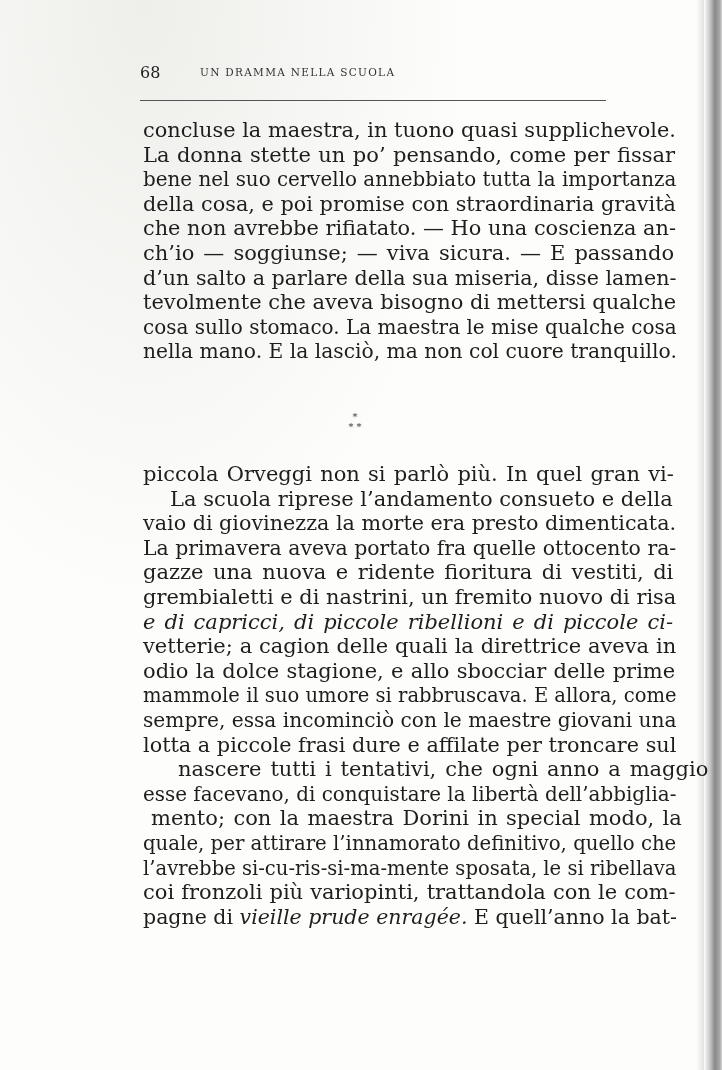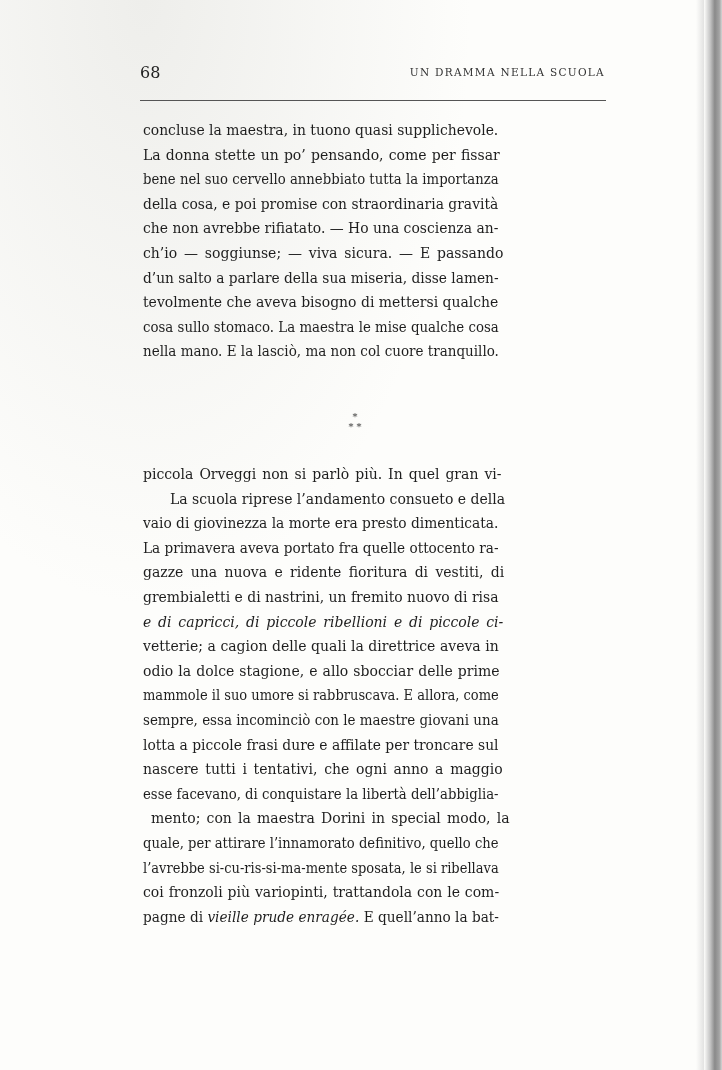--- a/index.html
+++ b/index.html
@@ -25,30 +25,30 @@
     position: absolute; right: 18px; top: 0; width: 8px; height: 1070px;
     background: linear-gradient(to right, rgba(255,255,255,0), rgba(200,200,200,0.5));
   }
   .header {
     position: absolute; top: 63px; left: 140px; width: 465px; height: 20px;
   }
   .page-number {
     position: absolute; left: 0; top: 0; font-size: 16px; color: #222;
   }
   .running-head {
-    position: absolute; left: 60px; right: 0; top: 3px; text-align: right;
+    position: absolute; left: 60px; right: 0; top: 3px; text-align: left;
     font-size: 10.5px; letter-spacing: 1.3px; color: #333;
   }
   .rule {
     position: absolute; top: 100px; left: 140px; width: 466px; height: 0;
     border-top: 1.3px solid #555;
   }
   .body-text {
     position: absolute; left: 143px; width: 462px; top: 118px;
-    font-size: 14px; line-height: 24.6px; color: #1e1e1e;
+    font-size: 21px; line-height: 24.6px; color: #1e1e1e;
   }
   .line {
     display: block; white-space: nowrap; text-align: justify; text-align-last: justify;
     height: 24.6px;
   }
   .line.last { text-align-last: left; }
   .stars {
     position: absolute; top: 412px; left: 0; width: 722px; text-align: center;
     font-size: 10px; line-height: 10px; color: #333; transform: translateX(-6px);
   }
@@ -93,21 +93,21 @@
     <span class="line" style="white-space: nowrap; display: block; text-align: left; text-align-last: left; transform: scaleX(0.985075); transform-origin: left center; width: 462px; box-sizing: border-box;">vaio di giovinezza la morte era presto dimenticata.</span>
     <span class="line" style="white-space: nowrap; display: block; text-align: left; text-align-last: left; transform: scaleX(0.972632); transform-origin: left center; width: 462px; box-sizing: border-box;">La primavera aveva portato fra quelle ottocento ra-</span>
     <span class="line" style="white-space: nowrap; display: block; text-align: left; text-align-last: left; word-spacing: 2.875px; width: 462px; box-sizing: border-box;">gazze una nuova e ridente fioritura di vestiti, di</span>
     <span class="line" style="white-space: nowrap; display: block; text-align: left; text-align-last: left; transform: scaleX(0.99569); transform-origin: left center; width: 462px; box-sizing: border-box;">grembialetti e di nastrini, un fremito nuovo di risa</span>
     <span class="line" style="white-space: nowrap; display: block; text-align: right; text-align-last: left; word-spacing: 2.33333px; width: 462px; box-sizing: border-box; font-style: italic;">e di capricci, di piccole ribellioni e di piccole ci-</span>
     <span class="line" style="white-space: nowrap; display: block; text-align: left; text-align-last: left; word-spacing: 0.125px; width: 462px; box-sizing: border-box;">vetterie; a cagion delle quali la direttrice aveva in</span>
     <span class="line" style="white-space: nowrap; display: block; text-align: left; text-align-last: left; word-spacing: 0.625px; width: 462px; box-sizing: border-box;">odio la dolce stagione, e allo sbocciar delle prime</span>
     <span class="line" style="white-space: nowrap; display: block; text-align: left; text-align-last: left; transform: scaleX(0.931452); transform-origin: left center; width: 462px; box-sizing: border-box;">mammole il suo umore si rabbruscava. E allora, come</span>
     <span class="line" style="white-space: nowrap; display: block; text-align: left; text-align-last: left; transform: scaleX(0.960499); transform-origin: left center; width: 462px; box-sizing: border-box;">sempre, essa incominciò con le maestre giovani una</span>
     <span class="line" style="white-space: nowrap; display: block; text-align: left; text-align-last: left; transform: scaleX(0.989293); transform-origin: left center; width: 462px; box-sizing: border-box;">lotta a piccole frasi dure e affilate per troncare sul</span>
-    <span class="line" style="white-space: nowrap; display: block; text-align: left; text-align-last: left; word-spacing: 2.25px; width: 462px; box-sizing: border-box;">nascere tutti i tentativi, che ogni anno a maggio</span>
+    <span class="line" style="white-space: nowrap; display: block; text-align: left; text-align-last: left; word-spacing: 2.25px; width: 462px; box-sizing: border-box; margin-left: 35px;">nascere tutti i tentativi, che ogni anno a maggio</span>
     <span class="line" style="white-space: nowrap; display: block; text-align: left; text-align-last: left; transform: scaleX(0.948665); transform-origin: left center; width: 462px; box-sizing: border-box;">esse facevano, di conquistare la libertà dell’abbiglia-</span>
     <span class="line" style="white-space: nowrap; display: block; text-align: left; text-align-last: left; word-spacing: 1.75px; width: 462px; box-sizing: border-box; margin-left: 8px;">mento; con la maestra Dorini in special modo, la</span>
     <span class="line" style="white-space: nowrap; display: block; text-align: left; text-align-last: left; transform: scaleX(0.939024); transform-origin: left center; width: 462px; box-sizing: border-box;">quale, per attirare l’innamorato definitivo, quello che</span>
     <span class="line" style="white-space: nowrap; display: block; text-align: left; text-align-last: left; transform: scaleX(0.931452); transform-origin: left center; width: 462px; box-sizing: border-box;">l’avrebbe si-cu-ris-si-ma-mente sposata, le si ribellava</span>
     <span class="line" style="white-space: nowrap; display: block; text-align: center; text-align-last: left; word-spacing: 0.428571px; width: 462px; box-sizing: border-box;">coi fronzoli più variopinti, trattandola con le com-</span>
     <span class="line last" style="text-align-last: left; white-space: nowrap; display: block; text-align: left; transform: scaleX(0.976744); transform-origin: left center; width: 462px; box-sizing: border-box;"><span>pagne di </span><i class="it">vieille prude enragée.</i><span> E quell’anno la bat-</span></span>
   </div>
 </div>
 
 </body></html>

